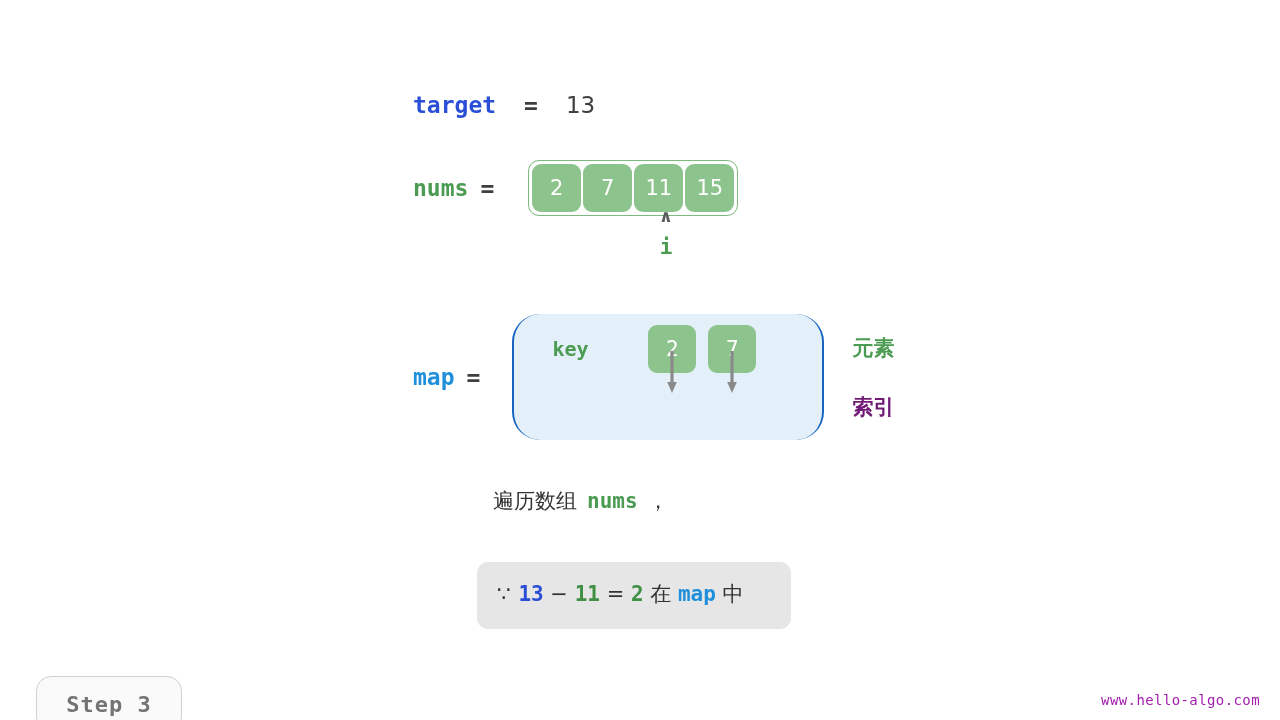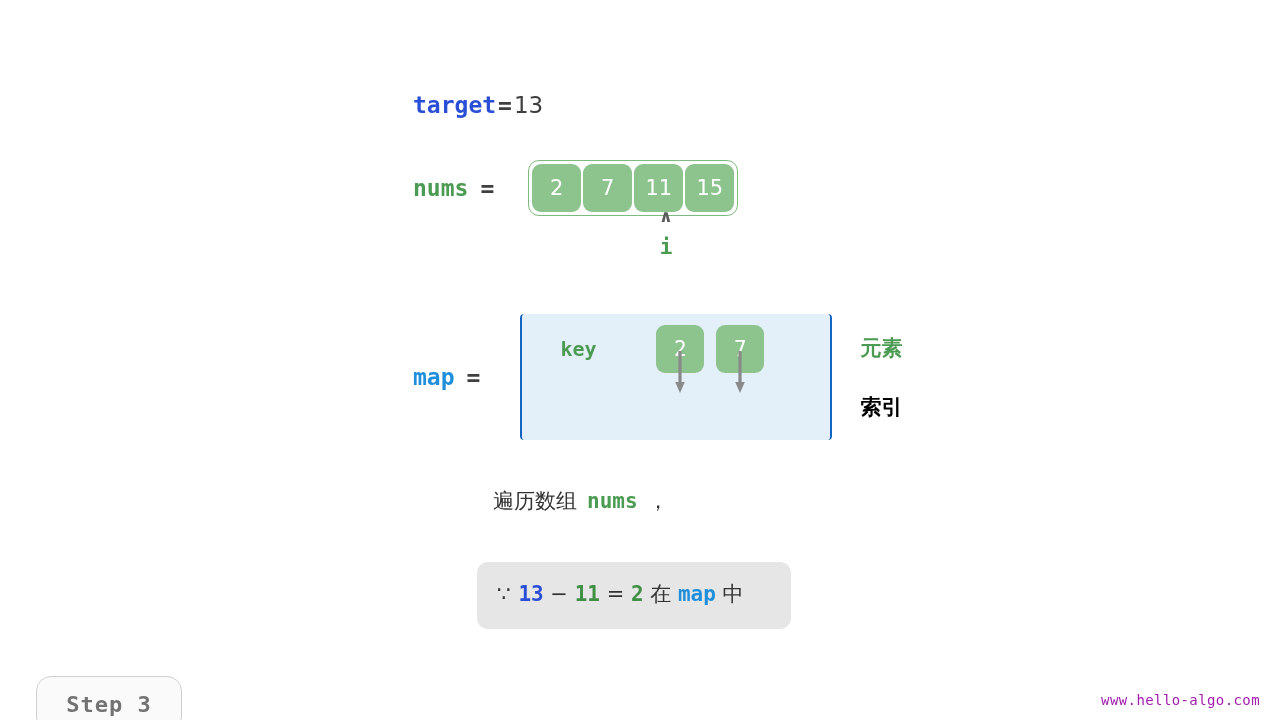--- a/index.html
+++ b/index.html
@@ -22,21 +22,21 @@
 
   
   .abs { position: absolute; }
 
   
   #target-row {
     left: 413px;
     top: 92px;
     display: flex;
     align-items: baseline;
-    gap: 2px;
+    gap: 28px;
     font-size: 23px;
     font-weight: bold;
   }
   .var-blue    { color: #2a4fd6; }
   .var-ltblue  { color: #1f8fdc; }
   .var-green   { color: #4b9b52; }
   .eq-sign     { color: #3f3f3f; font-weight: bold; }
   .plain-num   { color: #3f3f3f; font-weight: normal;
                  font-family: "DejaVu Sans", sans-serif; }
 
@@ -104,27 +104,27 @@
     font-size: 23px;
     font-weight: bold;
   }
   #map-label-wrap {
     display: flex;
     align-items: center;
     gap: 12px;
     height: 130px;
   }
   .map-box {
-    margin-left: 40px;
+    margin-left: 32px;
     width: 312px;
     height: 126px;
     background: #e3f0fa;
     border-left: 2.2px solid #1565c0;
     border-right: 2.2px solid #1565c0;
-    border-radius: 4px;
+    border-radius: 28px;
     position: relative;
     box-sizing: border-box;
   }
   .map-grid {
     position: absolute;
     left: 38px;
     top: 11px;
     display: flex;
     flex-direction: column;
     gap: 4px;
@@ -174,21 +174,21 @@
   .map-side {
     margin-left: 28px;
     display: flex;
     flex-direction: column;
     height: 126px;
     justify-content: space-around;
     font-size: 21px;
     font-weight: bold;
   }
   .side-top    { color: #4b9b52; line-height: 48px; margin-top: 4px;}
-  .side-bottom { color: #000000; line-height: 48px; margin-bottom: 4px;}
+  .side-bottom { color: #701a75; line-height: 48px; margin-bottom: 4px;}
 
   
   #caption-line {
     left: 493px;
     top: 487px;
     font-size: 21px;
     color: #333333;
     display: flex;
     align-items: baseline;
     gap: 10px;

